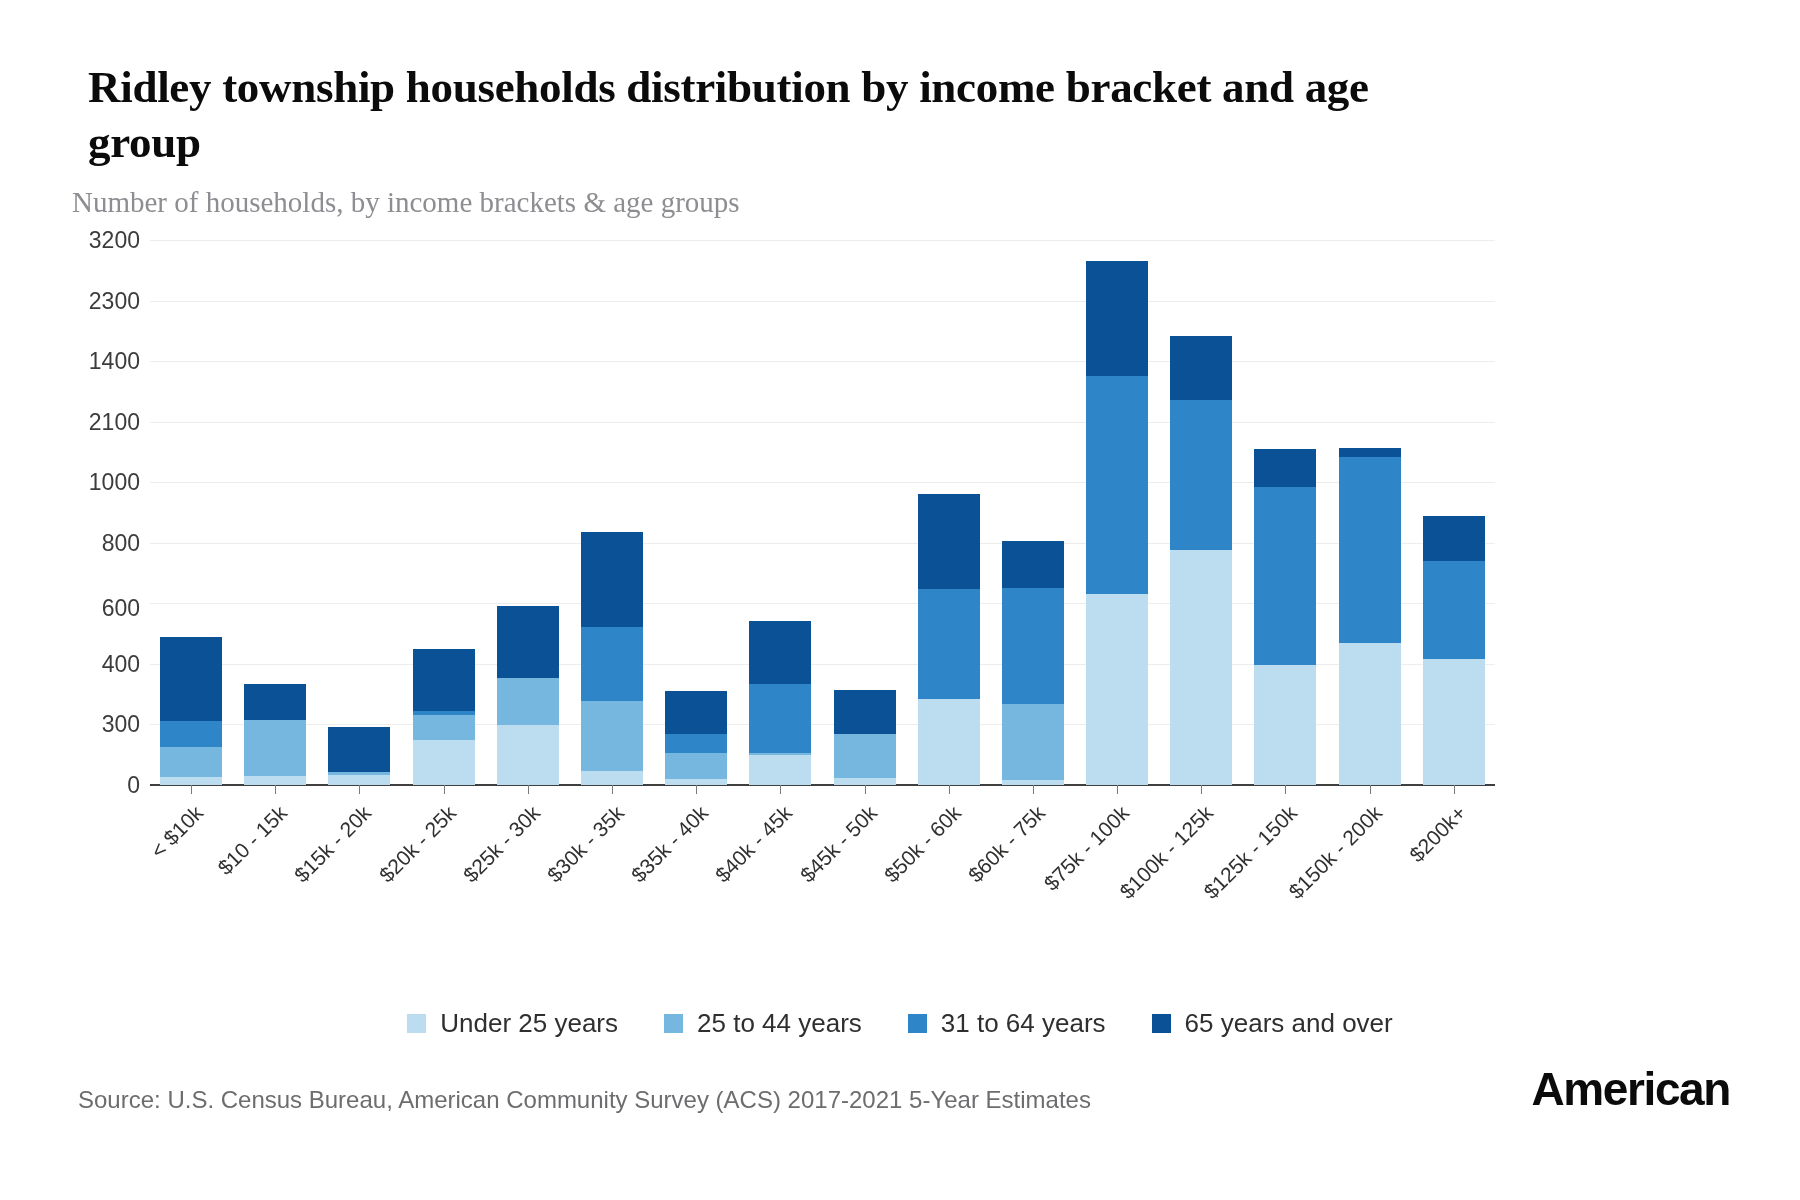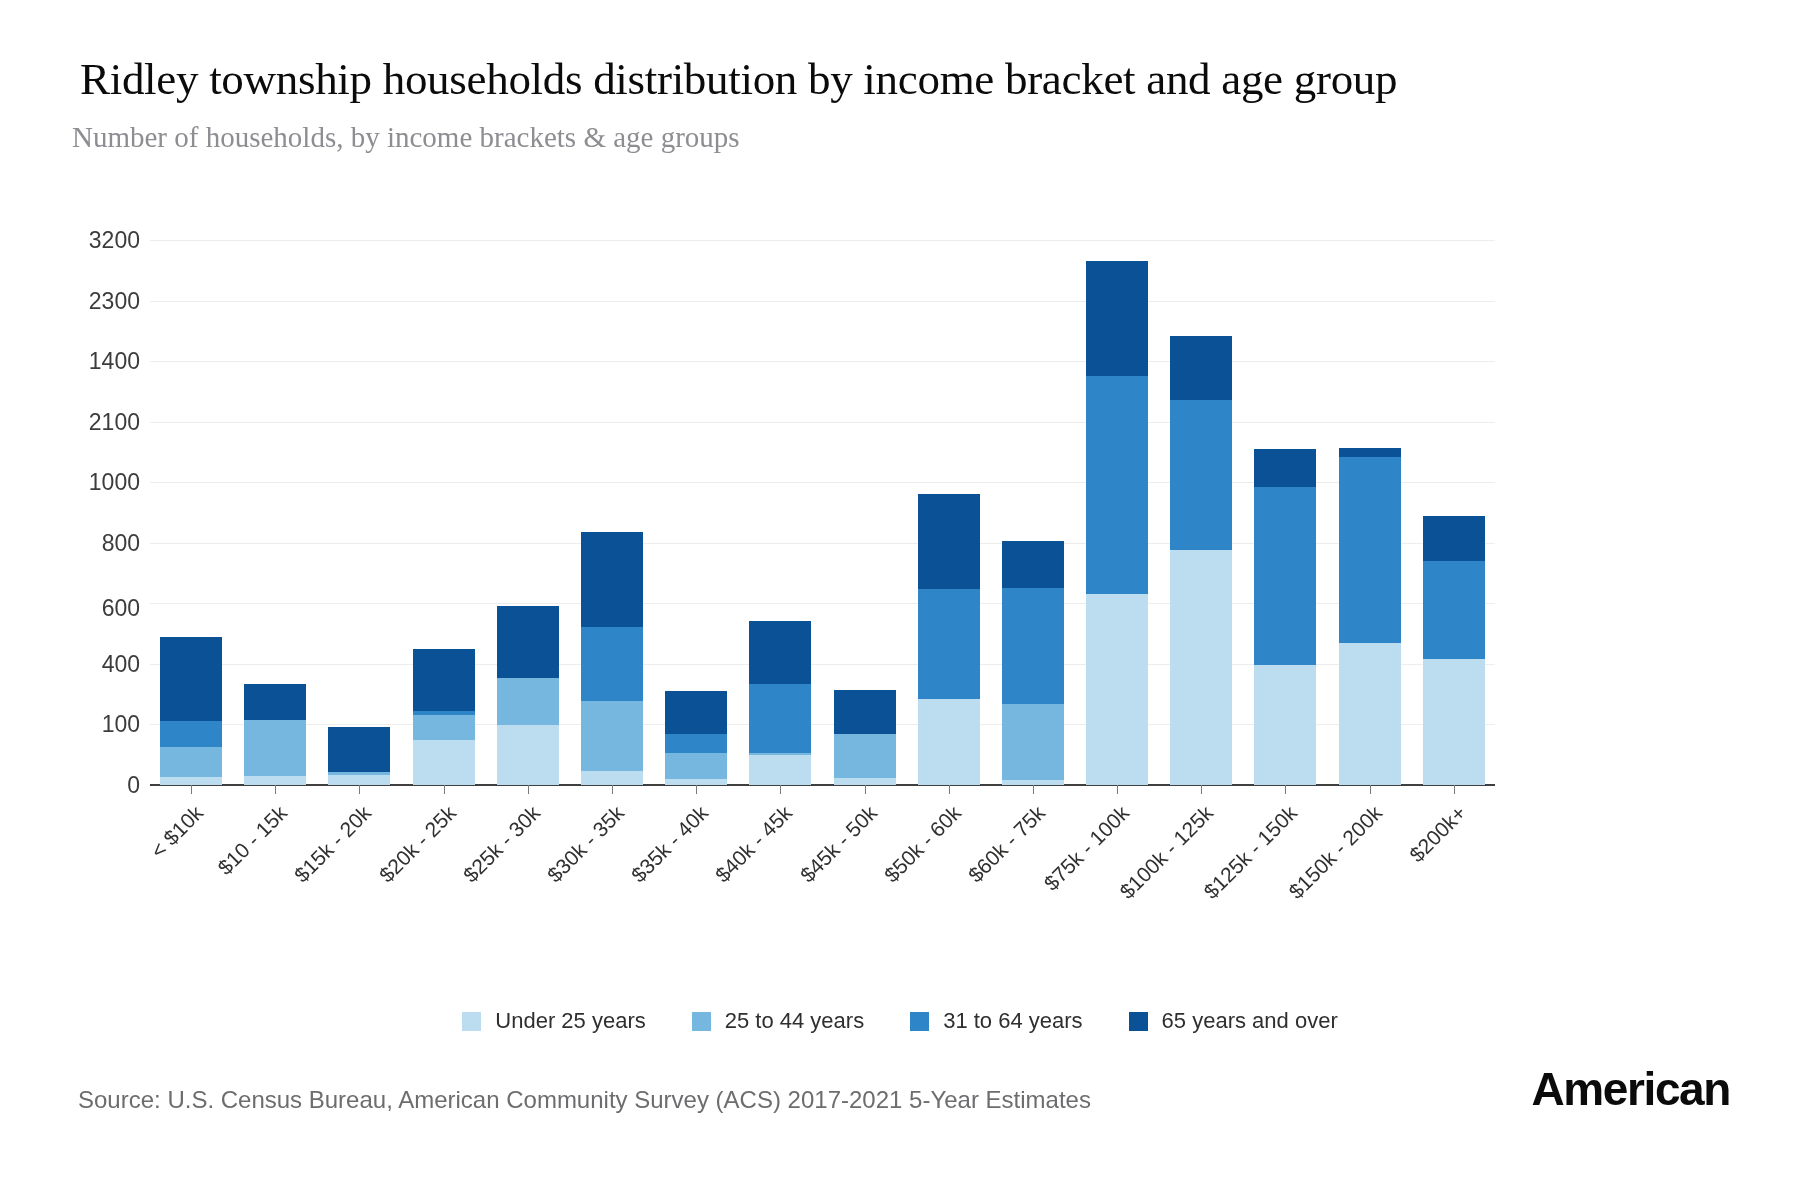--- a/index.html
+++ b/index.html
@@ -14,26 +14,26 @@
     position: relative;
     width: 1800px; height: 1200px;
     background: #ffffff;
     overflow: hidden;
   }
 
   
   #header { position: absolute; left: 72px; top: 44px; width: 1660px; }
   #chart-title {
     font-family: "Liberation Serif", serif;
-    font-weight: normal;
+    font-weight: bold;
     font-size: 45px;
     line-height: 1.22;
     color: #0b0b0b;
     letter-spacing: -0.3px;
-    margin: 8px;
+    margin: 16px;
     max-width: 1400px;
   }
   #chart-subtitle {
     font-family: "Liberation Serif", serif;
     font-size: 29px;
     color: #8d8d92;
     margin: 14px 0 0 0;
     font-weight: normal;
   }
 
@@ -118,21 +118,21 @@
     position: absolute;
     left: 0; right: 0;
     top: 1008px;
     display: flex;
     justify-content: center;
     align-items: center;
     gap: 46px;
   }
   .legend-item { display: flex; align-items: center; gap: 14px; }
   .legend-swatch { width: 19px; height: 19px; display: block; }
-  .legend-label { font-size: 22px; color: #2f2f2f; white-space: nowrap; }
+  .legend-label { font-size: 26px; color: #2f2f2f; white-space: nowrap; }
 
   
   #footer-source {
     position: absolute;
     left: 78px;
     top: 1086px;
     font-size: 24px;
     color: #6d6d70;
     white-space: nowrap;
   }
@@ -163,21 +163,21 @@
         <div class="gridline" style="top: 363.333px;"></div>
         <div class="gridline" style="top: 302.778px;"></div>
         <div class="gridline" style="top: 242.222px;"></div>
         <div class="gridline" style="top: 181.667px;"></div>
         <div class="gridline" style="top: 121.111px;"></div>
         <div class="gridline" style="top: 60.5556px;"></div>
         <div class="gridline" style="top: 0px;"></div>
       </div>
     <div id="ytick-labels">
         <div class="ytick-label" style="top: 545px;">0</div>
-        <div class="ytick-label" style="top: 484.444px;">100</div>
+        <div class="ytick-label" style="top: 484.444px;">300</div>
         <div class="ytick-label" style="top: 423.889px;">400</div>
         <div class="ytick-label" style="top: 368px;">600</div>
         <div class="ytick-label" style="top: 302.778px;">800</div>
         <div class="ytick-label" style="top: 242.222px;">1000</div>
         <div class="ytick-label" style="top: 181.667px;">2100</div>
         <div class="ytick-label" style="top: 121.111px;">1400</div>
         <div class="ytick-label" style="top: 60.5556px;">2300</div>
         <div class="ytick-label" style="top: 0px;">3200</div>
       </div>
     <div class="axis-baseline"></div>

